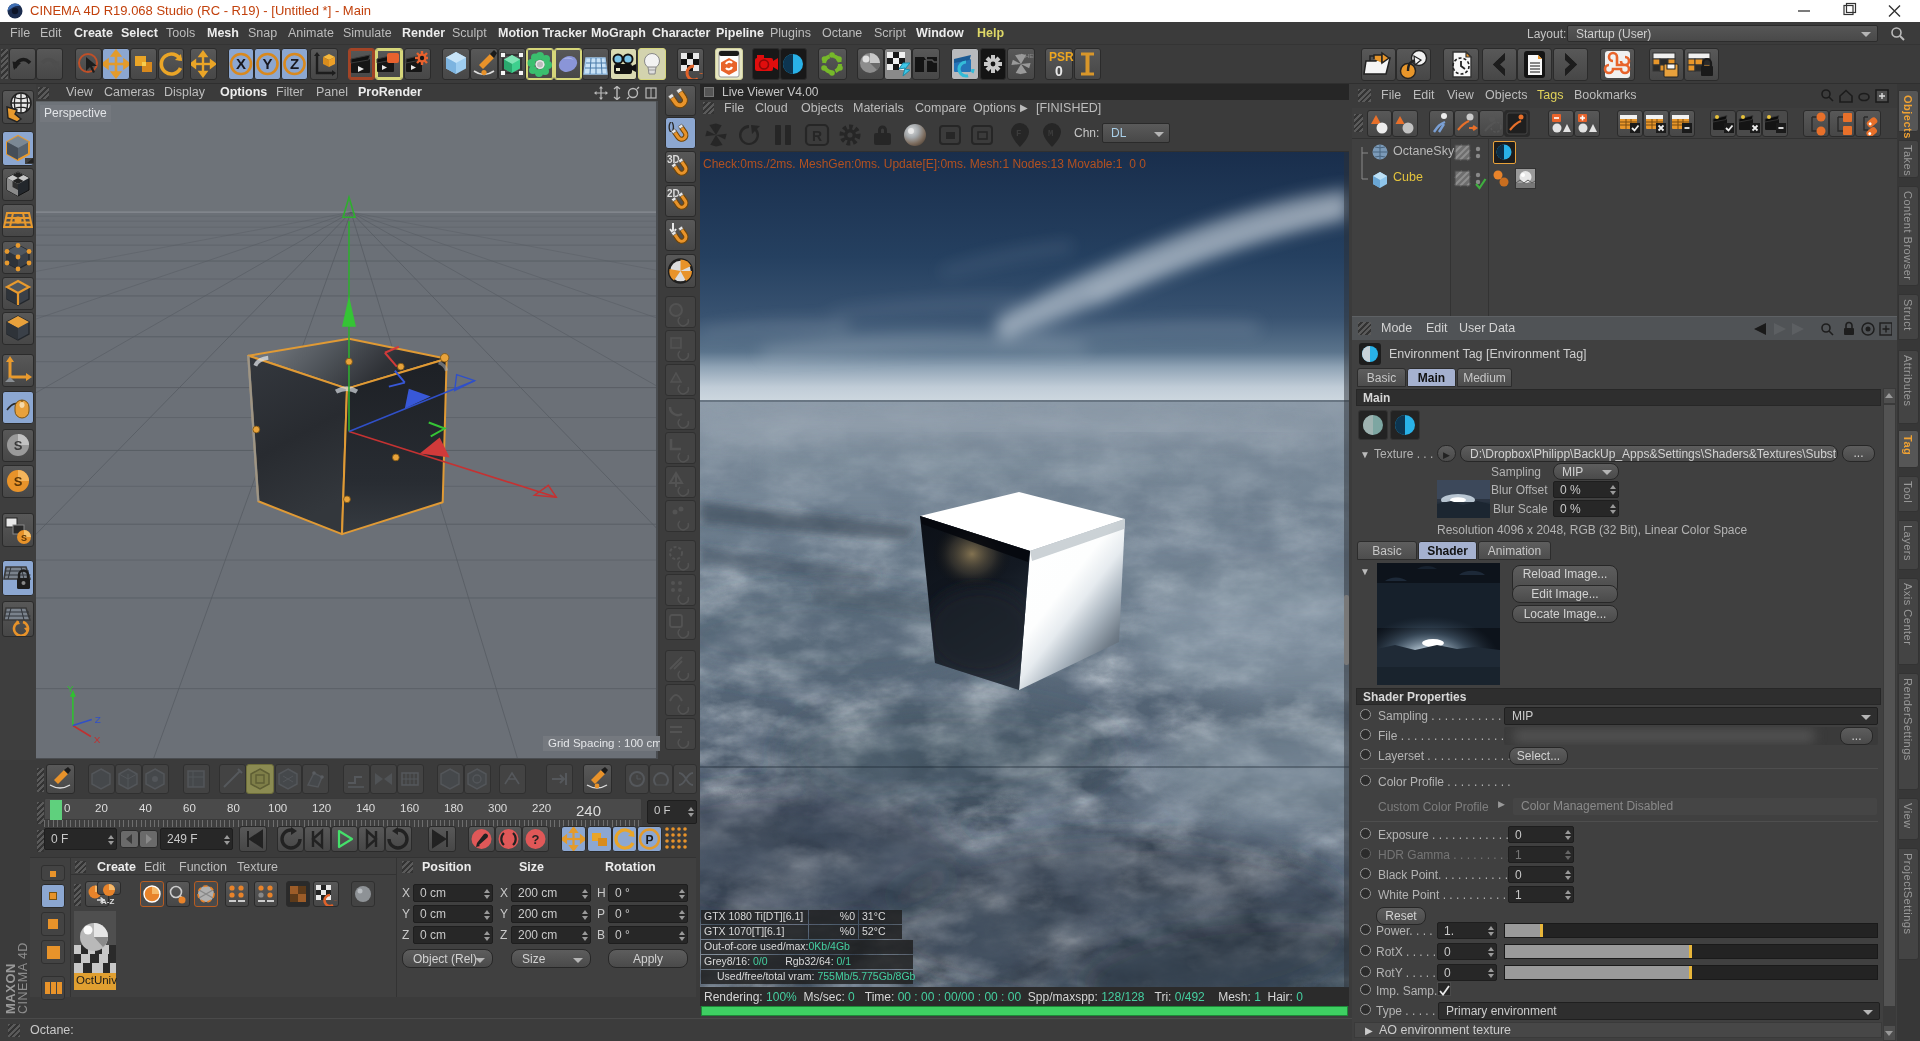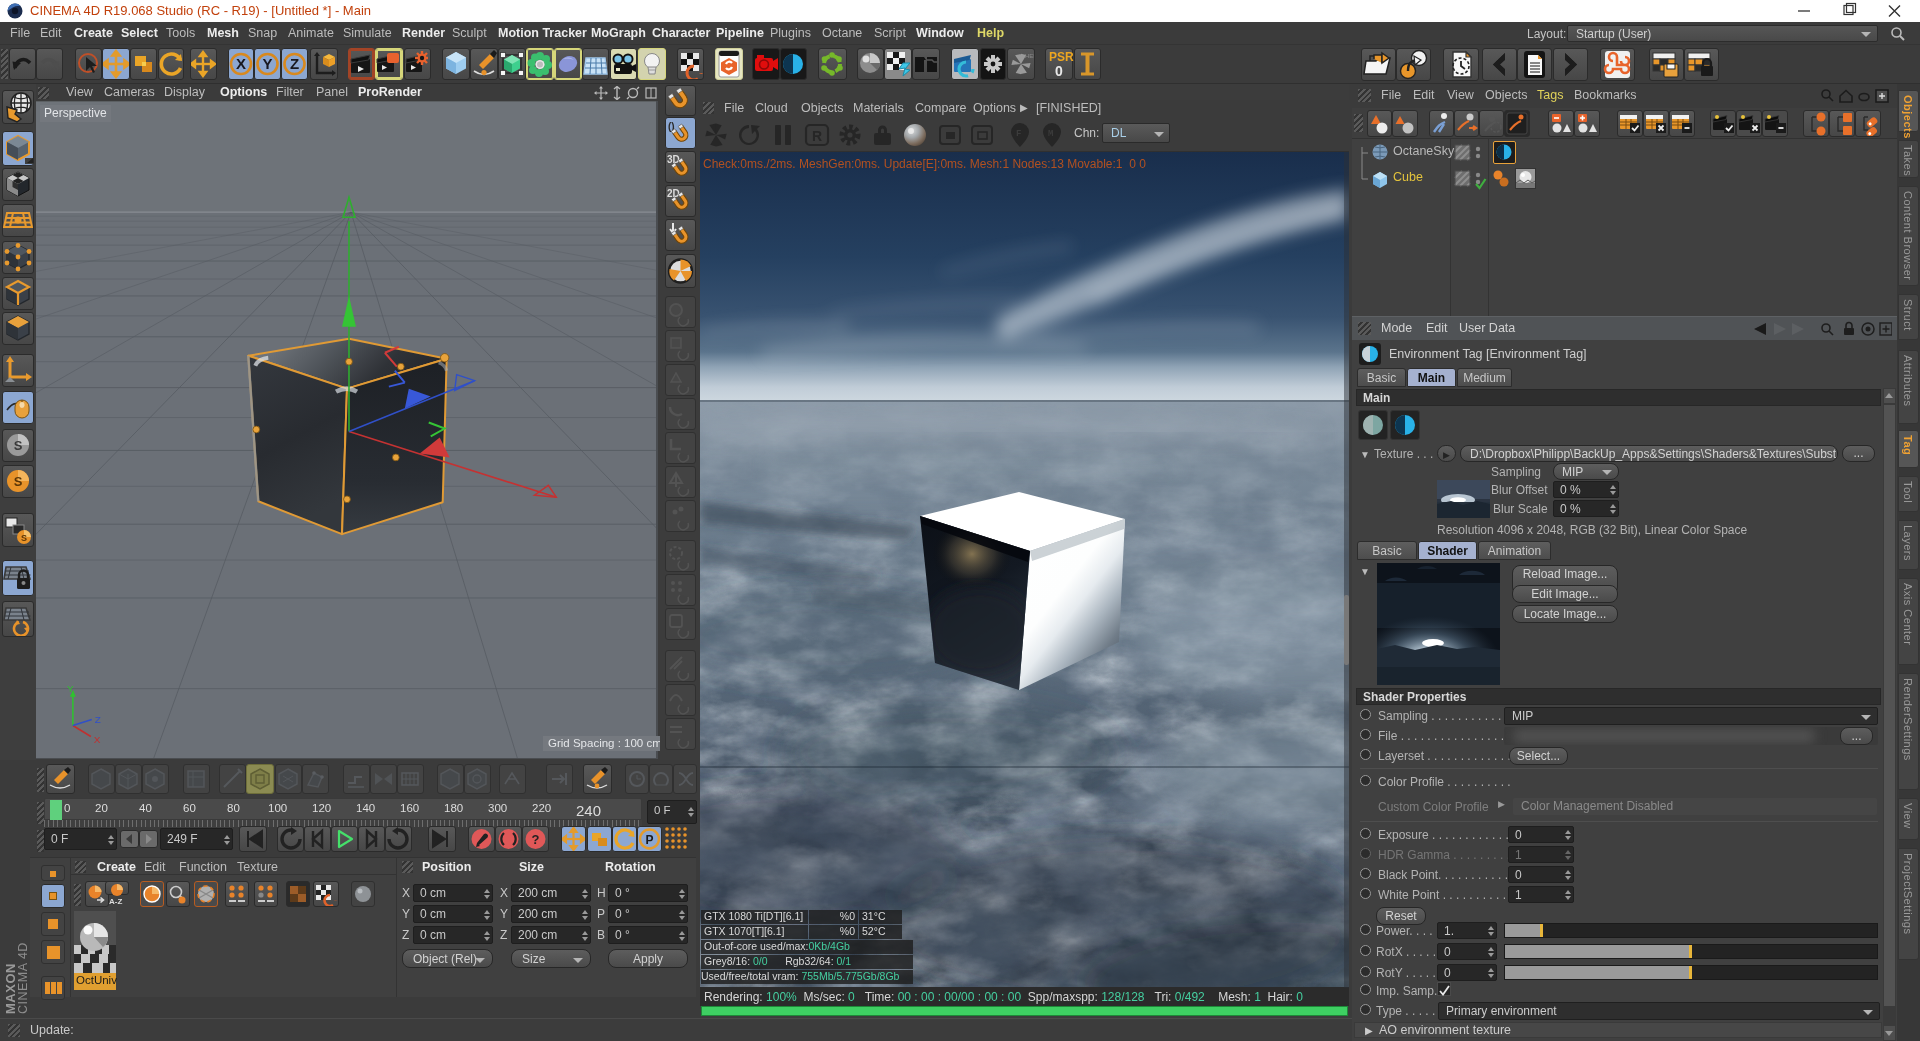--- a/index.html
+++ b/index.html
@@ -740,20 +740,24 @@
         <path d="M4 16 C8 8,12 8,16 16" fill="none" stroke="#535353" stroke-width="2"></path>
         <path d="M14 20 a5 5 0 1 0 8 2" fill="#424242" stroke="#535353" stroke-width="1.5"></path>
       </svg></div>
 <div class="btnf" style="left:5px;top:634px;width:31px;height:32px"><svg width="29" height="30">
         <path d="M4 8 h12 M4 13 h12" stroke="#535353" stroke-width="2"></path>
         <path d="M14 20 a5 5 0 1 0 8 2" fill="#424242" stroke="#535353" stroke-width="1.5"></path>
       </svg></div>
 </div>
 
 <div class="ab" id="lv" style="left:700px;top:84px;width:649px;height:934px;background:#3c3c3c">
+  <div class="ab" style="left:0;top:0;width:649px;height:16px;background:#262626">
+    <div class="ab" style="left:4px;top:3px;width:10px;height:10px;background:#555;border:1px solid #777"></div>
+    <div class="txt" style="left:22px;top:1px;font-size:12px;color:#c6c6c6">Live Viewer V4.00</div>
+  </div>
   <div class="ab" style="left:0;top:16px;width:649px;height:17px;background:#3b3b3b">
     <div class="grip" style="left:3px;top:2px;width:11px;height:12px"></div>
     <div class="txt mi" style="left:24px;top:1px">File</div>
     <div class="txt mi" style="left:55px;top:1px">Cloud</div>
     <div class="txt mi" style="left:101px;top:1px">Objects</div>
     <div class="txt mi" style="left:153px;top:1px">Materials</div>
     <div class="txt mi" style="left:215px;top:1px">Compare</div>
     <div class="txt mi" style="left:273px;top:1px">Options</div>
     <div class="txt" style="left:320px;top:2px;font-size:10px;color:#bbb">▶</div>
     <div class="txt mi" style="left:336px;top:1px">[FINISHED]</div>
@@ -984,21 +988,21 @@
         <div style="background:rgba(30,30,30,.82);width:49px;text-align:right;padding:0 3px;margin-left:1px">%0</div>
         <div style="background:rgba(30,30,30,.82);width:43px;padding:0 3px;margin-left:1px">31°C</div>
       </div>
     <div style="display:flex;height:14px;margin-bottom:1px">
         <div style="background:rgba(30,30,30,.82);width:107px;padding:0 3px">GTX 1070[T][6.1]</div>
         <div style="background:rgba(30,30,30,.82);width:49px;text-align:right;padding:0 3px;margin-left:1px">%0</div>
         <div style="background:rgba(30,30,30,.82);width:43px;padding:0 3px;margin-left:1px">52°C</div>
       </div>
     <div style="background:rgba(30,30,30,.82);height:14px;margin-bottom:1px;padding:0 3px">Out-of-core used/max:<span style="color:#45cfa0">0Kb/4Gb</span></div>
     <div style="background:rgba(30,30,30,.82);height:14px;margin-bottom:1px;padding:0 3px">Grey8/16: <span style="color:#45cfa0">0/0</span>&nbsp;&nbsp;&nbsp;&nbsp;&nbsp;&nbsp;Rgb32/64: <span style="color:#45cfa0">0/1</span></div>
-    <div style="background:rgba(30,30,30,.82);height:14px;padding:0 0">Used/free/total vram: <span style="color:#45cfa0">755Mb/5.775Gb/8Gb</span></div>
+    <div style="background:rgba(30,30,30,.82);height:14px;padding:0 16px">Used/free/total vram: <span style="color:#45cfa0">755Mb/5.775Gb/8Gb</span></div>
   </div>
   <div class="ab" style="left:0;top:903px;width:649px;height:19px;background:#2b2b2b;color:#d6d6d6;font-size:12px">
     <div class="txt" style="left:4px;top:3px">Rendering: <span style="color:#45cfa0">100%</span>&nbsp; Ms/sec: <span style="color:#45cfa0">0</span> &nbsp;&nbsp;Time: <span style="color:#45cfa0">00 : 00 : 00/00 : 00 : 00</span> &nbsp;Spp/maxspp: <span style="color:#45cfa0">128/128</span> &nbsp;&nbsp;Tri: <span style="color:#45cfa0">0/492</span> &nbsp;&nbsp;&nbsp;Mesh: <span style="color:#45cfa0">1</span> &nbsp;Hair: <span style="color:#45cfa0">0</span></div>
   </div>
   <div class="ab" style="left:1px;top:922px;width:647px;height:10px;background:#3ecf62;border:1px solid #1e8838"></div>
   <div class="ab" style="left:644px;top:68px;width:5px;height:836px;background:#2b2f36;opacity:.5"></div>
   <div class="ab" style="left:644px;top:511px;width:5px;height:70px;background:#787878;border-radius:2px"></div>
 </div>
 
 <div class="ab" id="om" style="left:1352px;top:84px;width:545px;height:232px;background:#404040">
@@ -1644,21 +1648,21 @@
   <div class="txt mib" style="left:97px;top:100px">Create</div>
   <div class="txt mi" style="left:144px;top:100px">Edit</div>
   <div class="txt mi" style="left:179px;top:100px">Function</div>
   <div class="txt mi" style="left:237px;top:100px">Texture</div>
   <div class="grip" style="left:74px;top:124px;width:7px;height:22px"></div>
   <div class="btn" style="left:85px;top:121px;width:24px;height:26px"><svg width="22" height="24" viewBox="0 0 22 24">
         <circle cx="9" cy="10" r="6.5" fill="#e8832a"></circle>
         <path d="M9 3.5 a6.5 6.5 0 0 1 6.5 6.5 l-6.5 0z" fill="#f5b96a"></path>
         <path d="M11 18 h6 m-2.5-2.5 l3 2.5 -3 2.5" stroke="#ddd" stroke-width="1.6" fill="none"></path>
       </svg></div>
-  <div class="btn" style="left:105px;top:121px;width:24px;height:14px"><svg width="22" height="24" viewBox="0 0 22 24">
+  <div class="btn" style="left:97px;top:121px;width:24px;height:14px"><svg width="22" height="24" viewBox="0 0 22 24">
         <circle cx="11" cy="8" r="6" fill="#e8832a"></circle>
         <path d="M11 2 a6 6 0 0 1 6 6 l-6 0z" fill="#f5b96a"></path>
         <text x="3" y="22" font-size="8" font-weight="bold" fill="#ddd" font-family="Liberation Sans">A-Z</text>
       </svg></div>
   <div class="ab" style="left:140px;top:121px;width:24px;height:26px;background:#4a4a4a;border:1px solid #b85c20;border-radius:3px"><svg width="22" height="24" viewBox="0 0 22 24">
         <circle cx="11" cy="12" r="8" fill="#e8832a"></circle>
         <path d="M11 4 a8 8 0 0 1 8 8 l-8 0z" fill="#f5b96a"></path>
         <circle cx="11" cy="12" r="8" fill="none" stroke="#fff" stroke-width="1.4"></circle>
       </svg></div>
   <div class="btn" style="left:166px;top:121px;width:24px;height:26px"><svg width="22" height="24" viewBox="0 0 22 24">
@@ -1795,14 +1799,14 @@
       </div></div>
   <div class="pill" style="left:402px;top:189px;width:91px;height:19px;line-height:18px;text-align:left;padding-left:10px">Object (Rel)<div class="caret" style="right:7px;top:8px"></div></div>
   <div class="pill" style="left:511px;top:189px;width:80px;height:19px;line-height:18px;text-align:left;padding-left:10px">Size<div class="caret" style="right:7px;top:8px"></div></div>
   <div class="pill" style="left:608px;top:189px;width:80px;height:19px;line-height:18px">Apply</div>
 </div>
 
 <div class="ab" id="bottom" style="left:0;top:760px;width:700px;height:258px"></div>
 
 <div class="ab" style="left:0;top:1018px;width:1352px;height:23px;background:#3c3c3c;border-top:1px solid #4a4a4a">
   <div class="grip" style="left:8px;top:5px;width:12px;height:13px"></div>
-  <div class="txt" style="left:30px;top:4px;font-size:12.5px;color:#c9c9c9">Update:</div>
+  <div class="txt" style="left:30px;top:4px;font-size:12.5px;color:#c9c9c9">Octane:</div>
 </div>
 
 </body></html>

